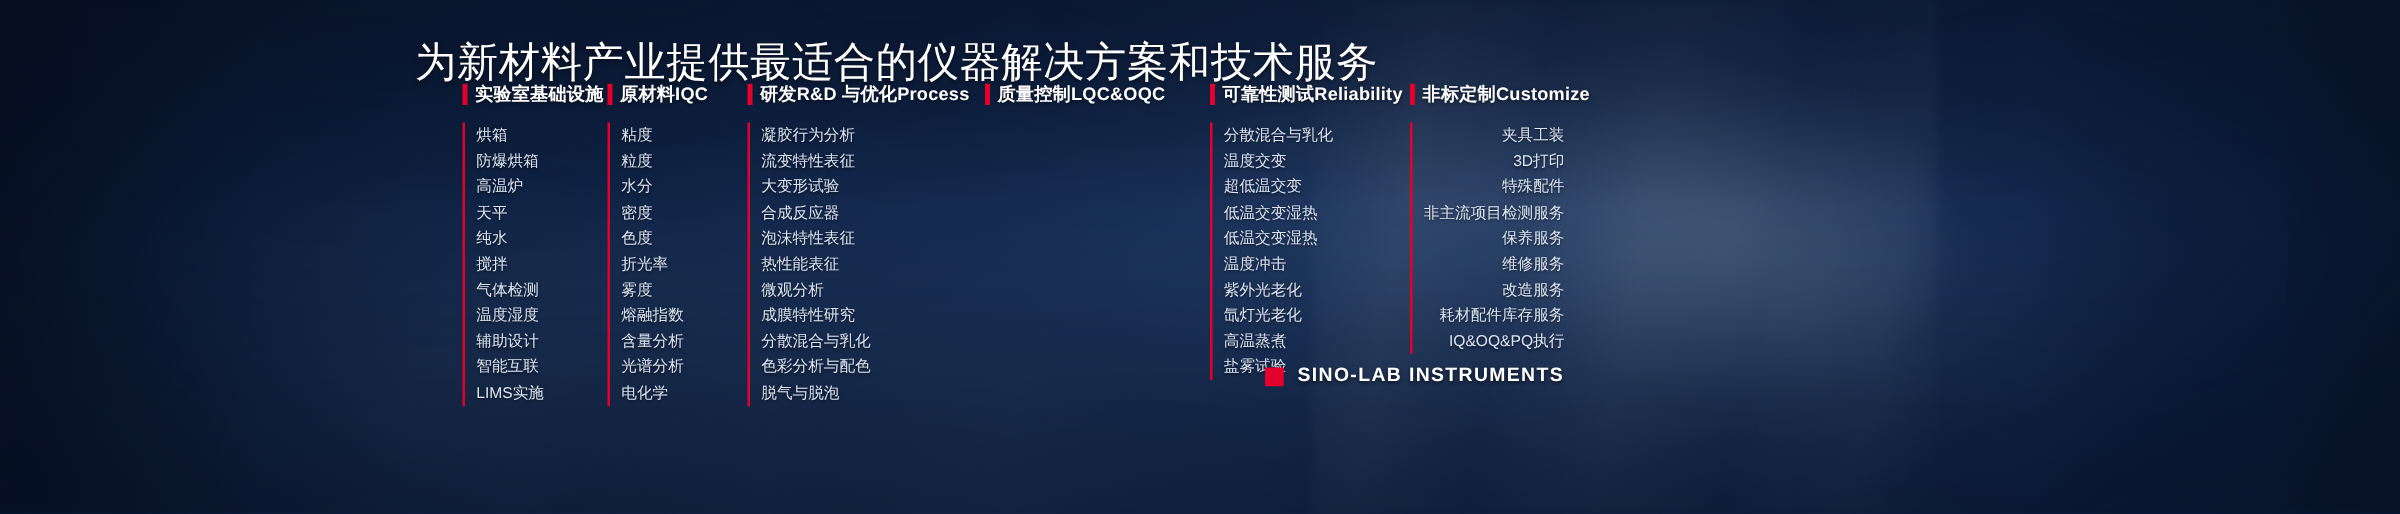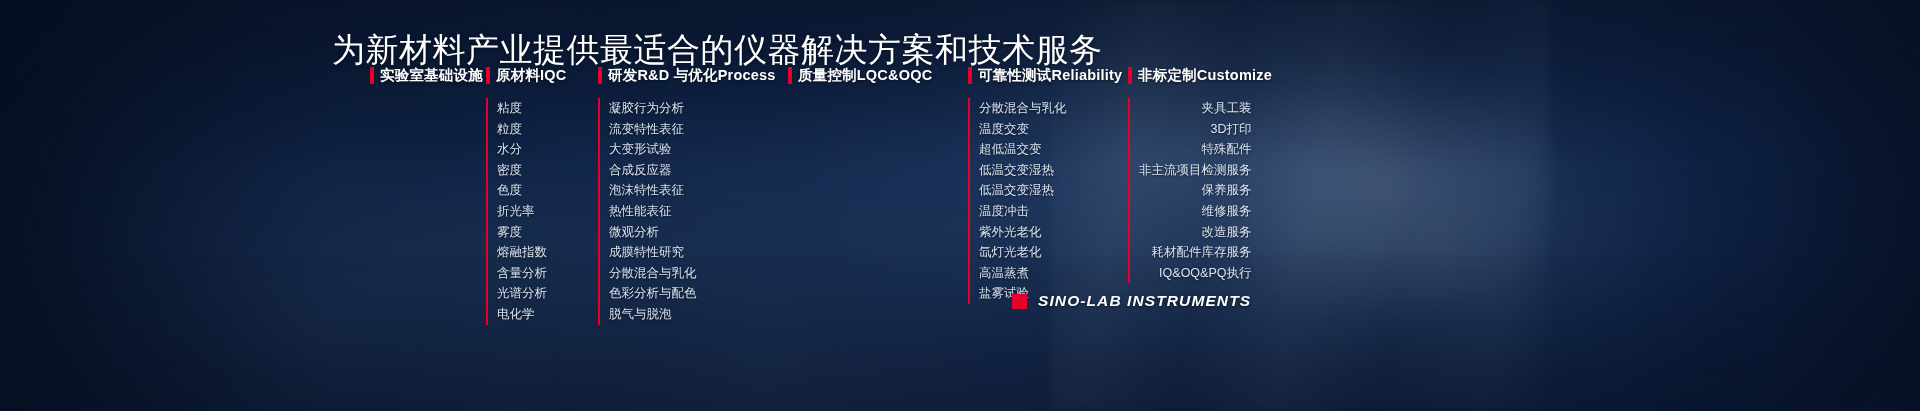--- a/index.html
+++ b/index.html
@@ -93,21 +93,21 @@
 
   .brand{
     position:absolute;left:1012px;top:292px;
     display:flex;align-items:center;
   }
   .brand-mark{
     width:15px;height:15px;background:#e4002b;margin-right:11px;flex:0 0 auto;
   }
   .brand-text{
     color:#ffffff;font-size:15.5px;font-weight:bold;letter-spacing:1.1px;
-    text-shadow:0 1px 3px rgba(0,0,0,0.6);white-space:nowrap;font-style:italic;
+    text-shadow:0 1px 3px rgba(0,0,0,0.6);white-space:nowrap;
   }
 </style>
 </head>
 <body>
 
 <div id="stage">
 
   <div class="bg-base"></div>
   <div class="bg-glass"></div>
   <div class="bg-hand"></div>
@@ -119,20 +119,36 @@
   <div id="content">
 
     <div class="headline">为新材料产业提供最适合的仪器解决方案和技术服务</div>
 
     <div class="columns">
 
       <div class="col" style="width:116px;padding-left:38px;">
         <div class="col-head">
           <span class="head-bar"></span>
           <span class="head-text">实验室基础设施</span>
+        </div>
+        <div class="items">
+          <div class="items-rail"></div>
+          <div class="items-list">
+            <div class="item">烘箱</div>
+            <div class="item">防爆烘箱</div>
+            <div class="item">高温炉</div>
+            <div class="item">天平</div>
+            <div class="item">纯水</div>
+            <div class="item">搅拌</div>
+            <div class="item">气体检测</div>
+            <div class="item">温度湿度</div>
+            <div class="item">辅助设计</div>
+            <div class="item">智能互联</div>
+            <div class="item">LIMS实施</div>
+          </div>
         </div>
       </div>
 
       <div class="col" style="width:112px;">
         <div class="col-head">
           <span class="head-bar"></span>
           <span class="head-text">原材料IQC</span>
         </div>
         <div class="items">
           <div class="items-rail"></div>

